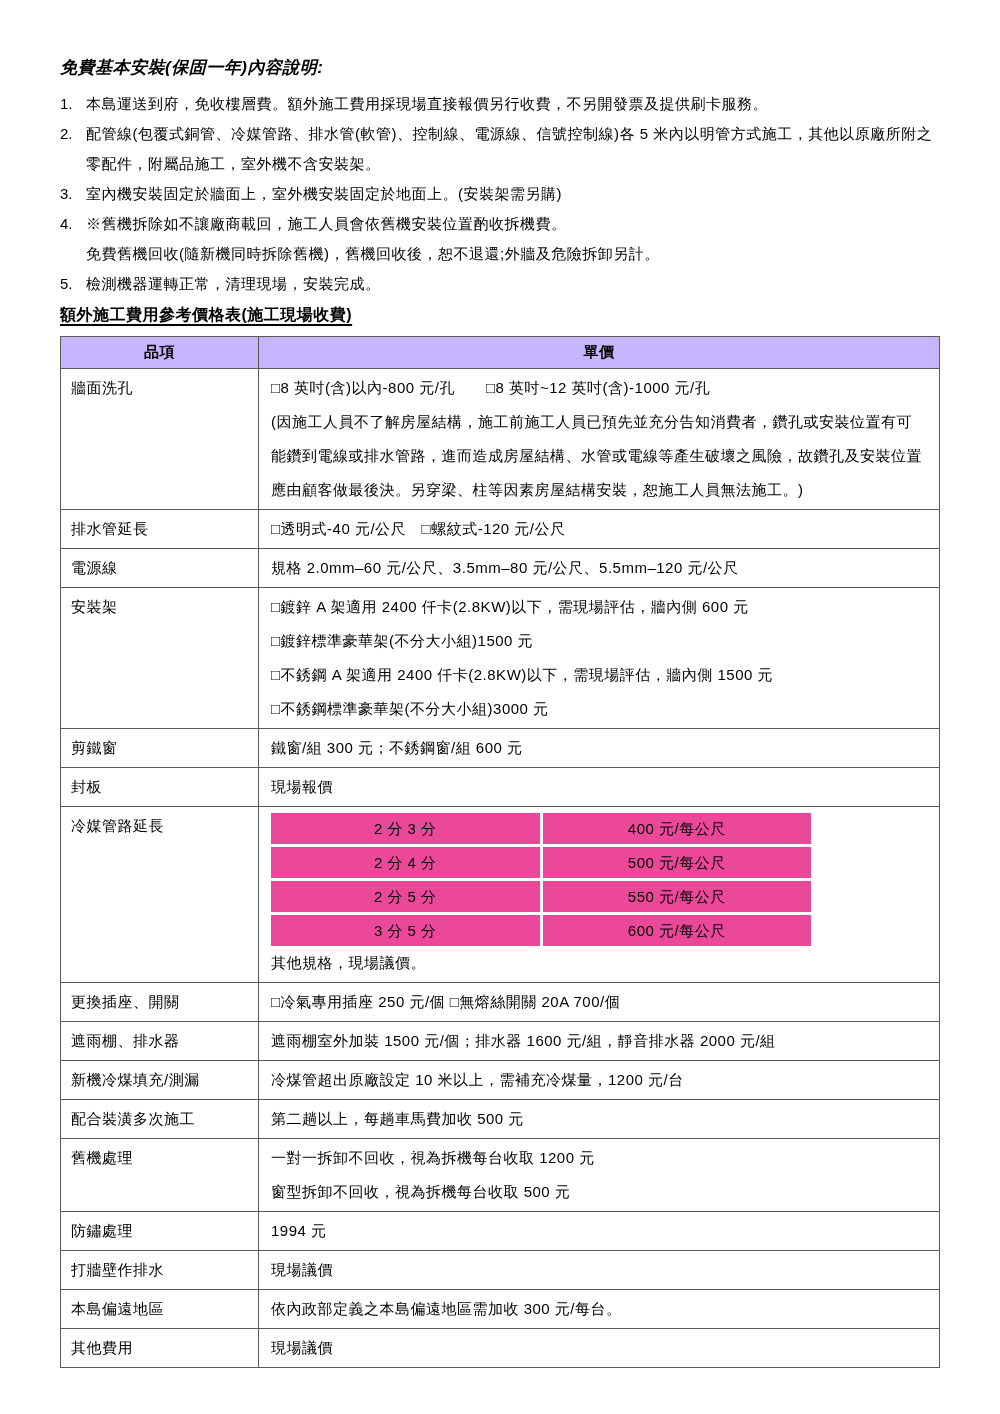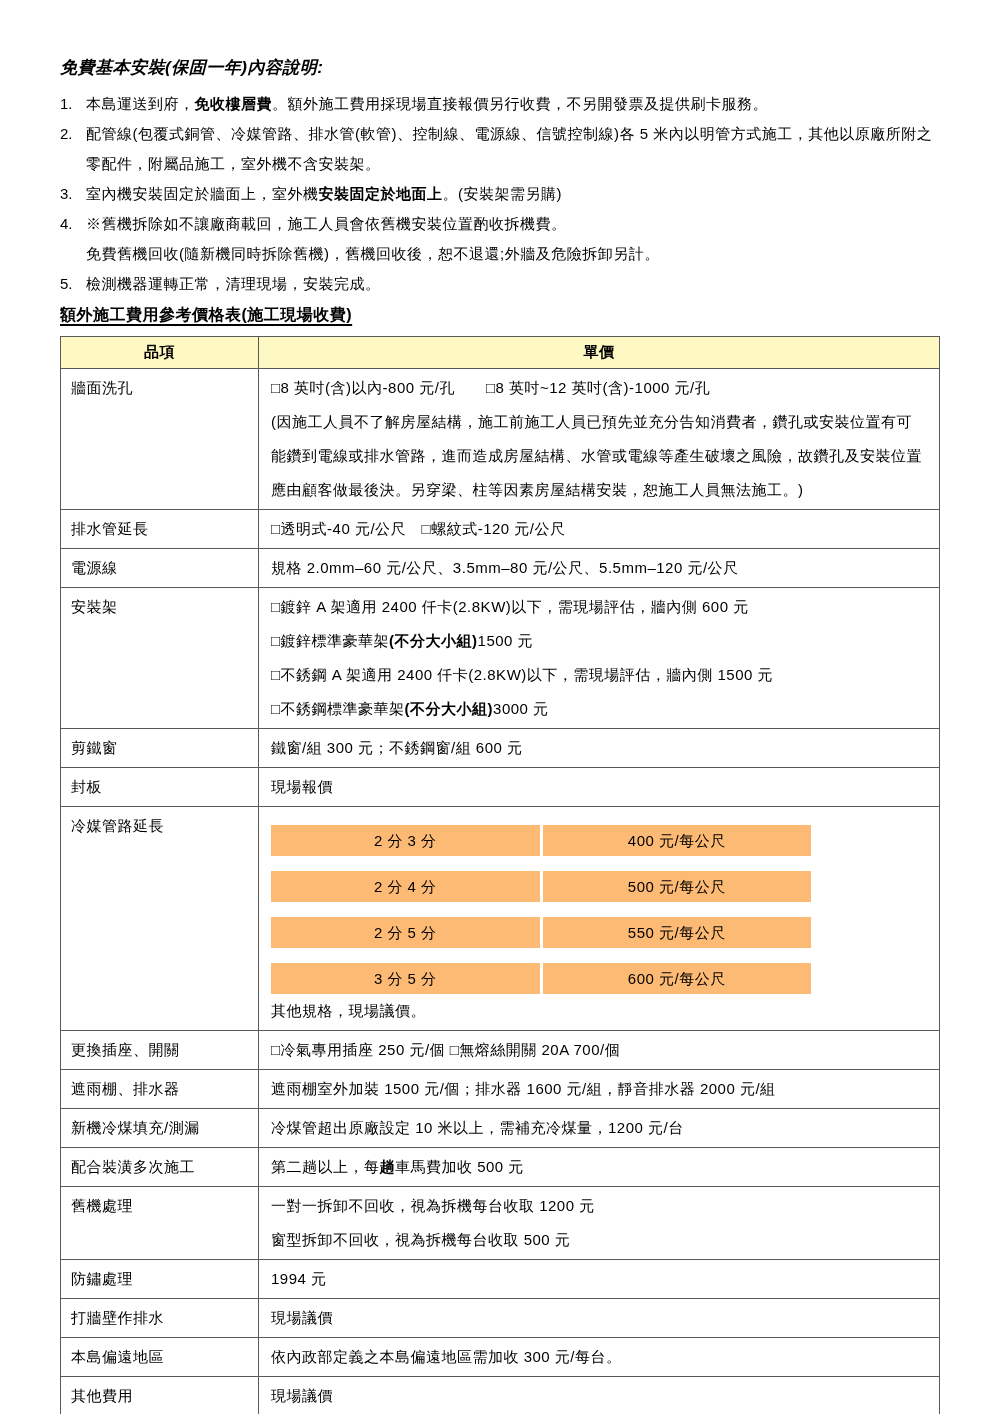--- a/index.html
+++ b/index.html
@@ -30,21 +30,21 @@
     font-size: 15px;
     line-height: 30px;
   }
   .note-body { flex: 1; }
   .note-line {
     font-size: 15px;
     line-height: 30px;
     white-space: pre-wrap;
     letter-spacing: 0.5px;
   }
-  .b { font-weight: 700; }
+  .b { font-weight: 400; }
   .table-title {
     font-size: 16px;
     font-weight: 700;
     margin: 4px 0 10px 0;
     letter-spacing: 0.5px;
   }
   .table-title span {
     text-decoration: underline;
     text-underline-offset: 4px;
     text-decoration-thickness: 1.5px;
@@ -55,47 +55,46 @@
     table-layout: fixed;
   }
   table.price-table th,
   table.price-table td {
     border: 1.5px solid #595959;
     vertical-align: top;
     font-size: 15px;
     letter-spacing: 0.5px;
   }
   table.price-table th {
-    background: #fef9c3;
+    background: #c4b5fd;
     font-weight: 700;
     text-align: center;
     padding: 6px 4px;
     vertical-align: middle;
   }
   col.c-item { width: 198px; }
   td.item-cell { padding: 2px 10px; line-height: 34px; }
   td.price-cell { padding: 2px 12px; }
   .cell-line {
     line-height: 34px;
     white-space: pre-wrap;
   }
   .nested-table {
     width: 540px;
     display: grid;
     grid-template-columns: 1fr 1fr;
     gap: 3px;
     margin: 4px 0 0 0;
   }
   .nested-cell {
-    background: #fdba74;
+    background: #ec4899;
     text-align: center;
     font-size: 15px;
     line-height: 21px;
     padding: 5px 2px;
-    margin-top: 12px;
   }
 </style>
 </head>
 <body>
 
 <div class="page">
 
   <h1 class="doc-title">免費基本安裝(保固一年)內容說明:</h1>
 
   <div class="notes" id="notes">

